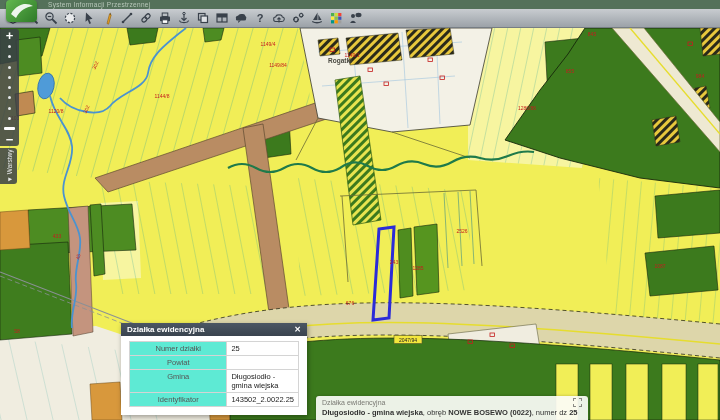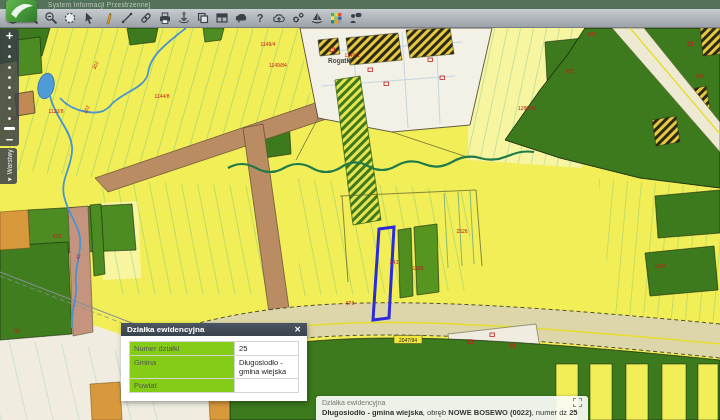--- a/index.html
+++ b/index.html
@@ -34,21 +34,21 @@
   #map{position:absolute;left:0;top:28px;z-index:1;}
   
   .popup{position:absolute;left:121px;top:323px;width:186px;z-index:25;
     background:#fff;box-shadow:1px 2px 5px rgba(0,0,0,.35);font-size:7.5px;}
   .popup-header{height:13px;background:linear-gradient(#4b5663,#39434e);color:#fff;
     font-weight:bold;font-size:8px;line-height:13px;padding:0 6px;display:flex;justify-content:space-between;}
   .popup-close{cursor:pointer;font-size:8px;}
   .popup-body{padding:5px 8px 8px 8px;}
   .popup table{border-collapse:collapse;width:100%;}
   .popup td{border:1px solid #d4d4d4;padding:2px 4px;vertical-align:top;color:#222;}
-  .popup td.lbl{width:96px;text-align:left;background:#84cc16;color:#555;}
+  .popup td.lbl{width:96px;text-align:center;background:#5eead4;color:#555;}
   
   .infobar{position:absolute;left:316px;top:396px;width:272px;height:24px;z-index:24;
     background:rgba(252,252,249,.92);border-radius:3px 3px 0 0;padding:2px 6px;box-sizing:border-box;
     box-shadow:0 0 3px rgba(0,0,0,.25);}
   .infobar .ib-title{font-size:7px;color:#7a7a74;display:flex;justify-content:space-between;align-items:center;}
   .ib-icon{width:7px;height:7px;border:1px dashed #8a8a84;display:inline-block;cursor:pointer;}
   .ib-line{font-size:7.5px;color:#333;margin-top:1px;white-space:nowrap;}
   .ib-line .b{font-weight:bold;}
 </style>
 </head>
@@ -473,26 +473,30 @@
     <span class="popup-close">✕</span>
   </div>
   <div class="popup-body">
     <table>
       <tbody>
           <tr>
             <td class="lbl">Numer działki</td>
             <td>25</td>
           </tr>
       <tr>
+            <td class="lbl">Powiat</td>
+            <td></td>
+          </tr>
+      <tr>
             <td class="lbl">Gmina</td>
             <td>Długosiodło - gmina wiejska</td>
           </tr>
       <tr>
-            <td class="lbl">Powiat</td>
-            <td></td>
+            <td class="lbl">Identyfikator</td>
+            <td>143502_2.0022.25</td>
           </tr>
 
     </tbody>
       </table>
   </div>
 </div>
 
 <div class="infobar">
   <div class="ib-title">
     <span>Działka ewidencyjna</span>

